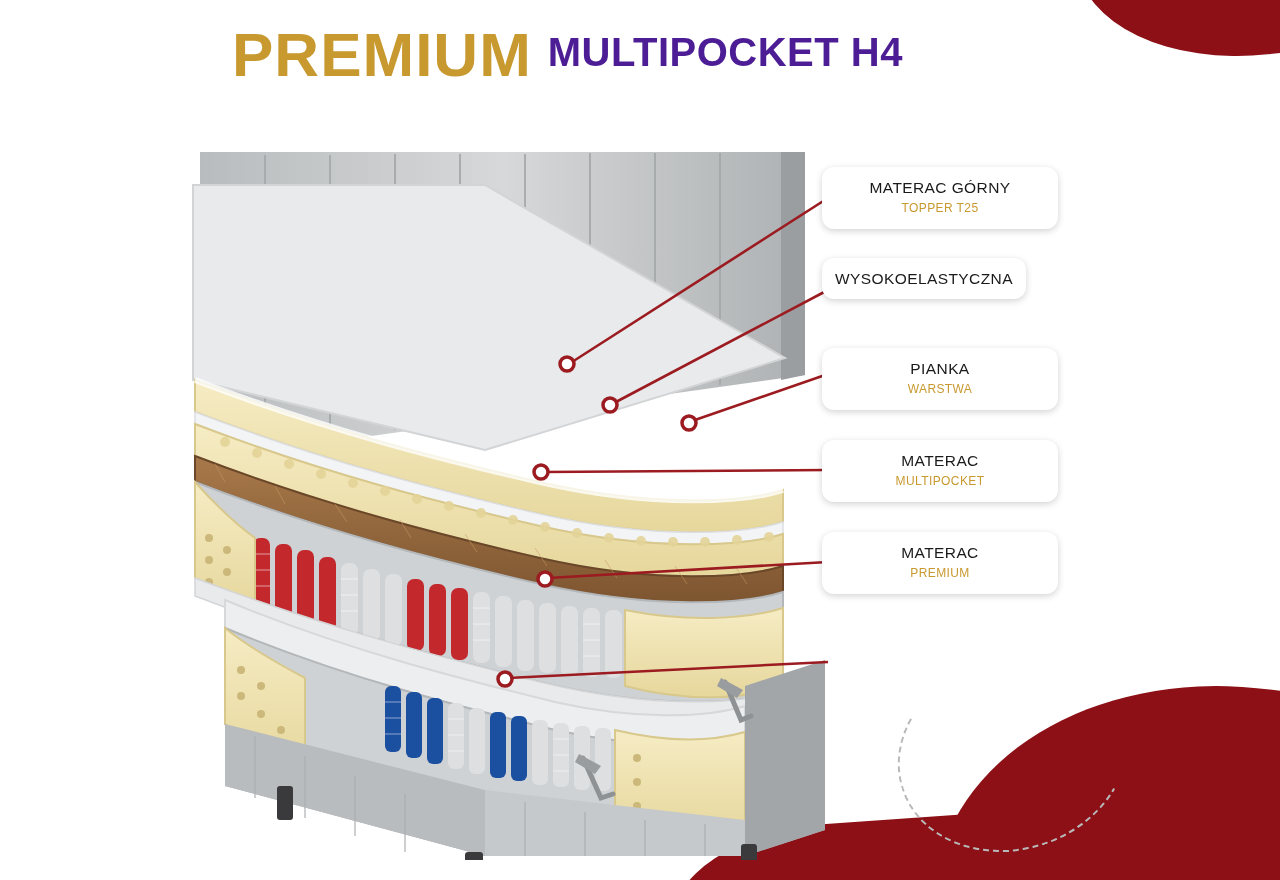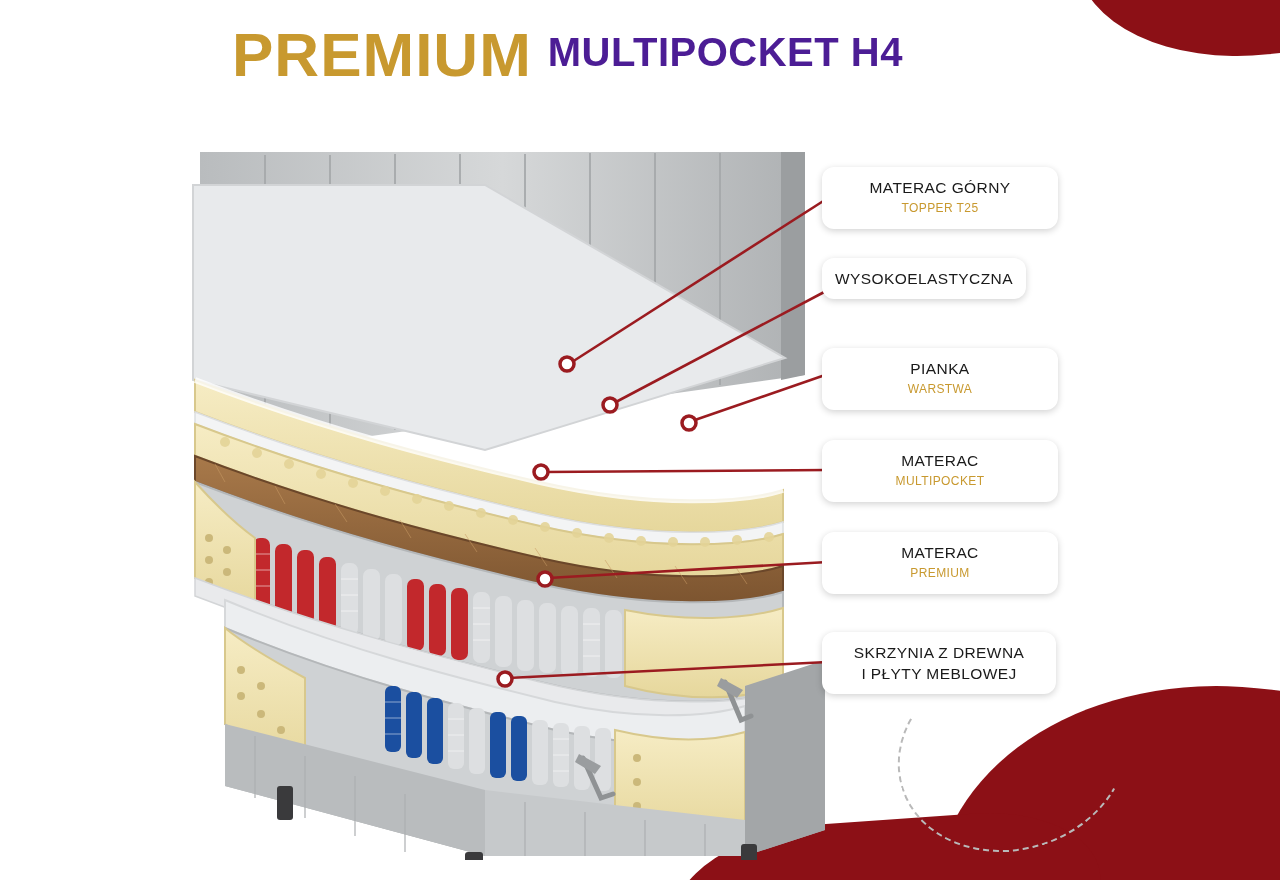--- a/index.html
+++ b/index.html
@@ -410,18 +410,14 @@
   <div class="label-card" style="left:822px; top:440px;">
     <div class="label-line1">MATERAC</div>
     <div class="label-line2">MULTIPOCKET</div>
   </div>
 
   <div class="label-card" style="left:822px; top:532px;">
     <div class="label-line1">MATERAC</div>
     <div class="label-line2">PREMIUM</div>
   </div>
 
-  <div class="label-card" style="left:822px; top:632px; width:234px;">
-    <div class="label-line1">SKRZYNIA Z DREWNA</div>
-    <div class="label-line1">I PŁYTY MEBLOWEJ</div>
-  </div>
 
 </div>
 
 </body></html>

